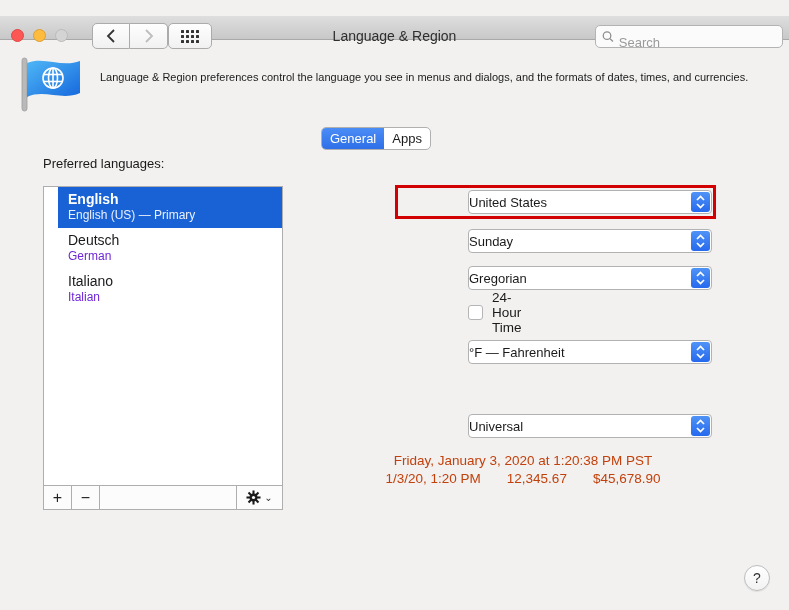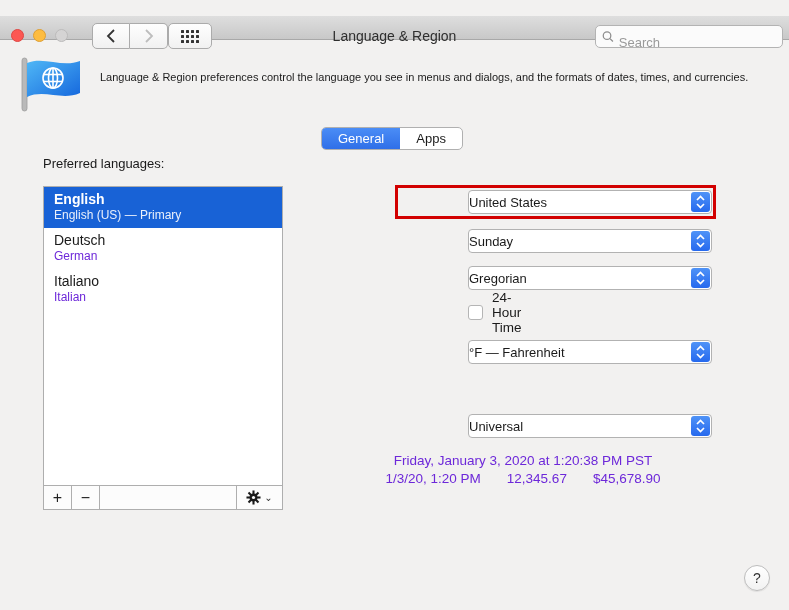--- a/index.html
+++ b/index.html
@@ -68,31 +68,31 @@
     font-size:11px; line-height:22px; color:#1b1b1b;
   }
 
   
   .tabs {
     position:absolute; left:321px; top:127px; height:23px;
     display:flex; border:1px solid #b0b0b0; border-radius:5px; overflow:hidden;
     background:#fff;
   }
   .tab {
-    padding:0 16px; font-size:13px; display:flex; align-items:center; color:#1a1a1a;
+    padding:0 8px; font-size:13px; display:flex; align-items:center; color:#1a1a1a;
   }
   .tab.active {
     background:linear-gradient(#4b8df6,#2f6fe8); color:#fff;
   }
 
   
   .pref-label { position:absolute; left:43px; top:144px; font-size:13px; color:#1a1a1a;margin-top:12px; }
   .langlist {
     position:absolute; left:43px; top:186px; width:240px; height:299px;
-    background:#fff; border:1px solid #aeaeae; border-bottom:none;
+    background:#fff; border:1px solid #aeaeae; border-bottom:none;padding-left:14px;
   }
   .lang-item { padding:4px 10px 6px 10px; }
   .lang-item .name   { font-size:14px; color:#1a1a1a; }
   .lang-item .detail { font-size:12px; color:#6d28d9; margin-top:1px; }
   .lang-item.selected { background:#1862d6; }
   .lang-item.selected .name   { color:#fff; font-weight:600; }
   .lang-item.selected .detail { color:#eaf0fb; }
 
   .list-toolbar {
     position:absolute; left:43px; top:485px; width:240px; height:25px;
@@ -130,21 +130,21 @@
     border:3px solid #d20000; pointer-events:none;
   }
   .checkbox {
     position:absolute; left:468px; width:15px; height:15px;
     background:#fff; border:1px solid #b5b5b5; border-radius:3px;
   }
   .chk-label { position:absolute; left:492px; font-size:13.5px; color:#1a1a1a; }
 
   .preview {
     position:absolute; left:330px; top:452px; width:386px;
-    text-align:center; color:#6d28d9; font-size:13.5px; line-height:18px;
+    text-align:center; color:#c2410c; font-size:13.5px; line-height:18px;
   }
   .preview .line2 { display:flex; justify-content:center; gap:26px; }
 
   
   .push-btn {
     position:absolute; height:24px; border-radius:5px;
     background:linear-gradient(#ffffff,#f4f4f4);
     border:1px solid #bdbdbd; box-shadow:0 1px 1px rgba(0,0,0,0.08);
     font-size:13px; color:#1a1a1a;
     display:flex; align-items:center; justify-content:center;

